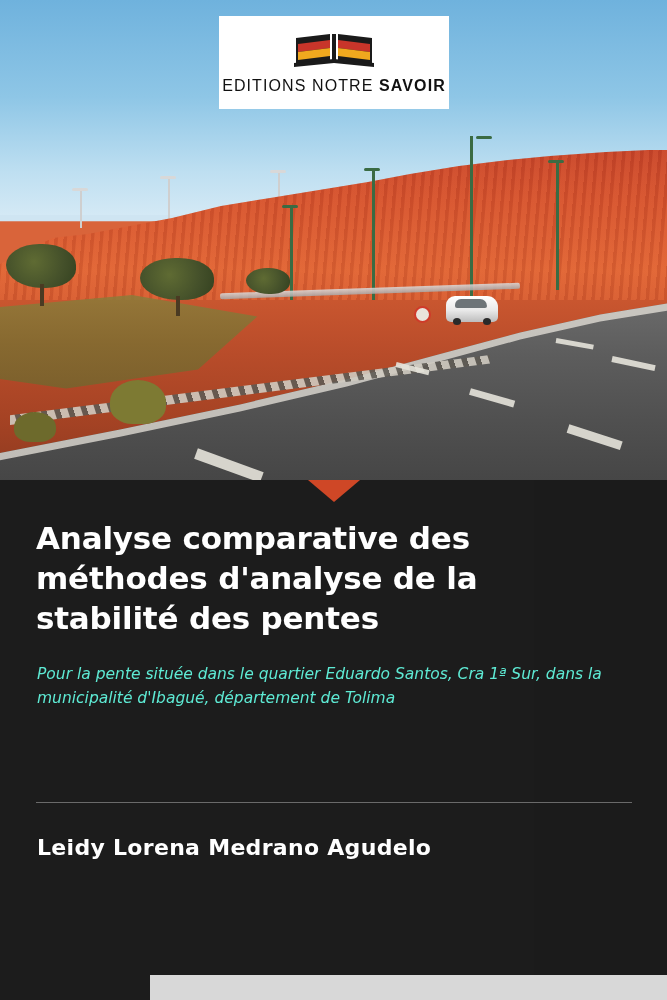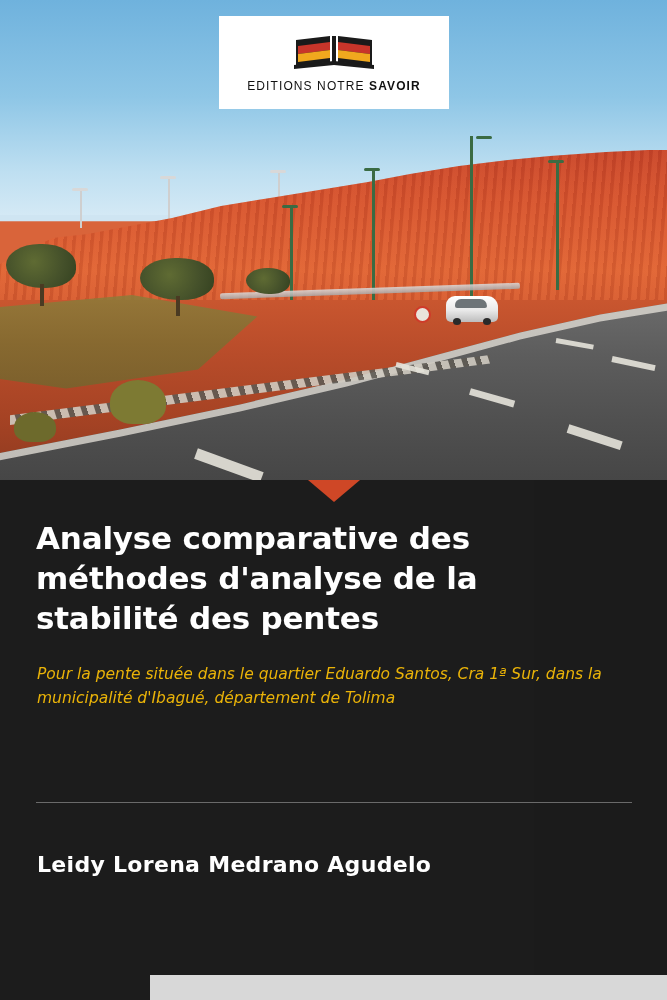--- a/index.html
+++ b/index.html
@@ -178,21 +178,21 @@
     justify-content: center;
     gap: 7px;
     z-index: 5;
   }
   .logo-mark {
     position: relative;
     width: 84px;
     height: 40px;
   }
   .logo-name {
-    font-size: 12px;
+    font-size: 16px;
     letter-spacing: 1.1px;
     color: #111111;
     font-family: "Liberation Sans", sans-serif;
   }
   .logo-name b { font-weight: 700; }
 
   
   .notch {
     position: absolute;
     left: 50%;
@@ -223,21 +223,21 @@
     line-height: 40px;
     font-weight: 700;
     font-family: "DejaVu Sans", sans-serif;
     letter-spacing: -0.2px;
   }
   .subtitle {
     position: absolute;
     left: 37px;
     top: 182px;
     width: 570px;
-    color: #eab308;
+    color: #5eead4;
     font-size: 15.5px;
     line-height: 24px;
     font-style: italic;
     font-family: "DejaVu Sans", sans-serif;
   }
   .rule {
     position: absolute;
     left: 36px;
     top: 322px;
     width: 596px;
@@ -247,21 +247,20 @@
   .author {
     position: absolute;
     left: 37px;
     top: 355px;
     width: 590px;
     color: #ffffff;
     font-size: 22px;
     font-weight: 700;
     letter-spacing: 0.3px;
     font-family: "DejaVu Sans", sans-serif;
-    margin-top: 17px;
   }
   .footer-strip {
     position: absolute;
     left: 150px;
     bottom: 0;
     width: 517px;
     height: 25px;
     background: #d8d8d8;
   }
 </style>

